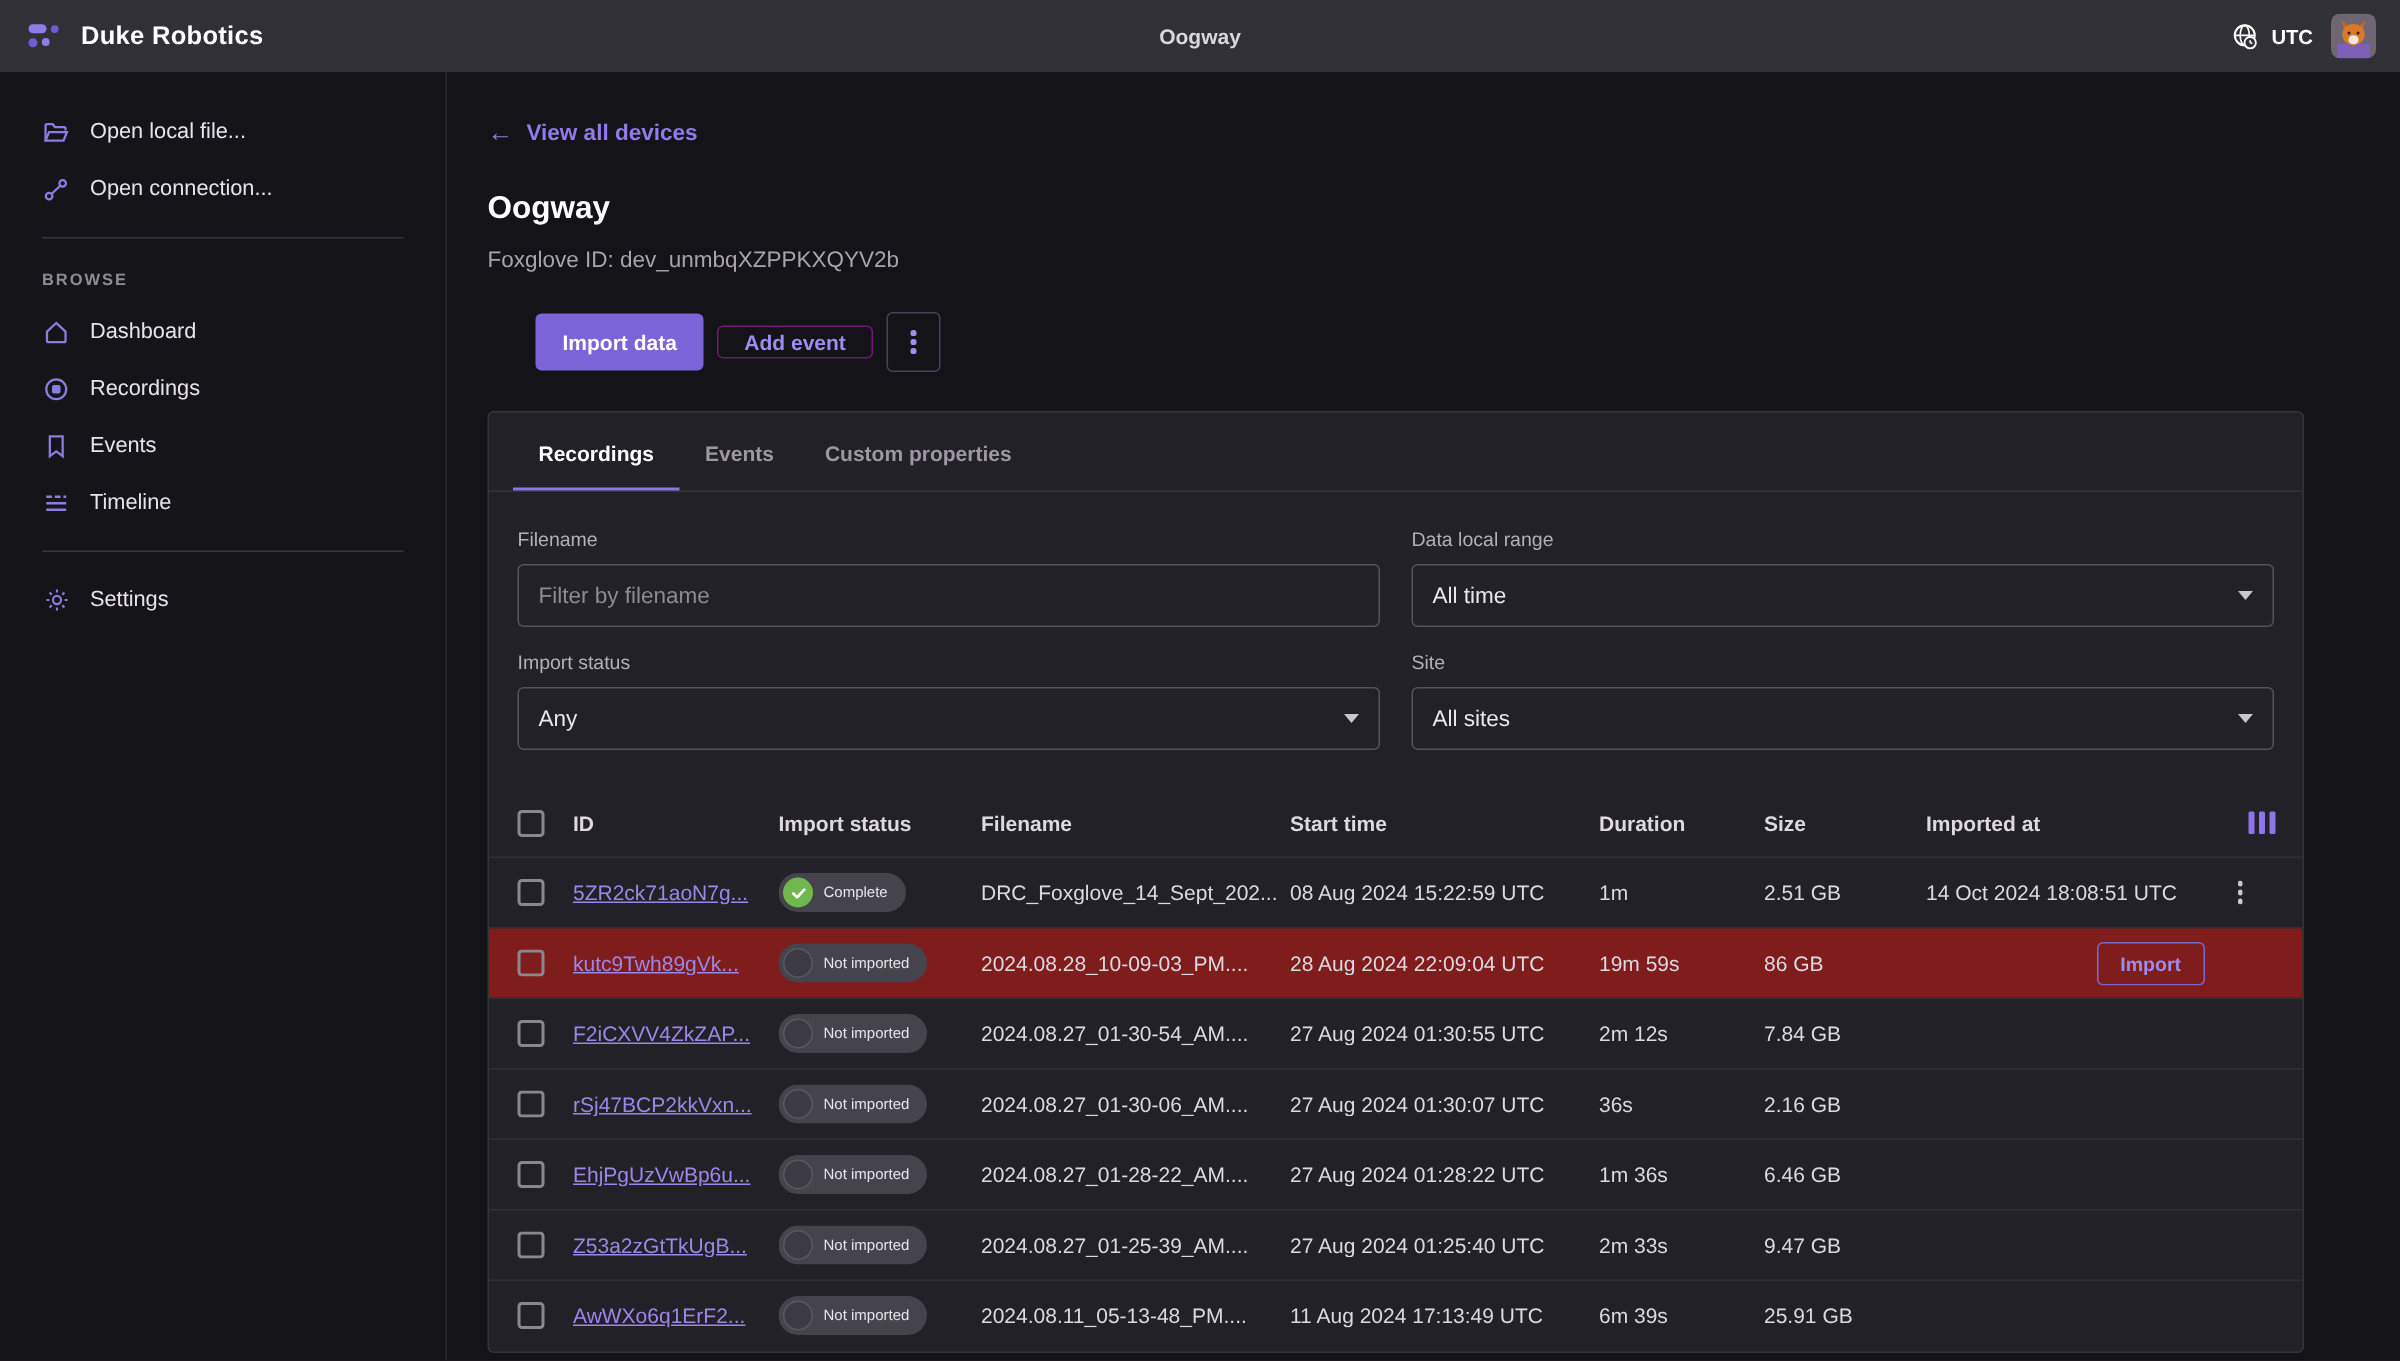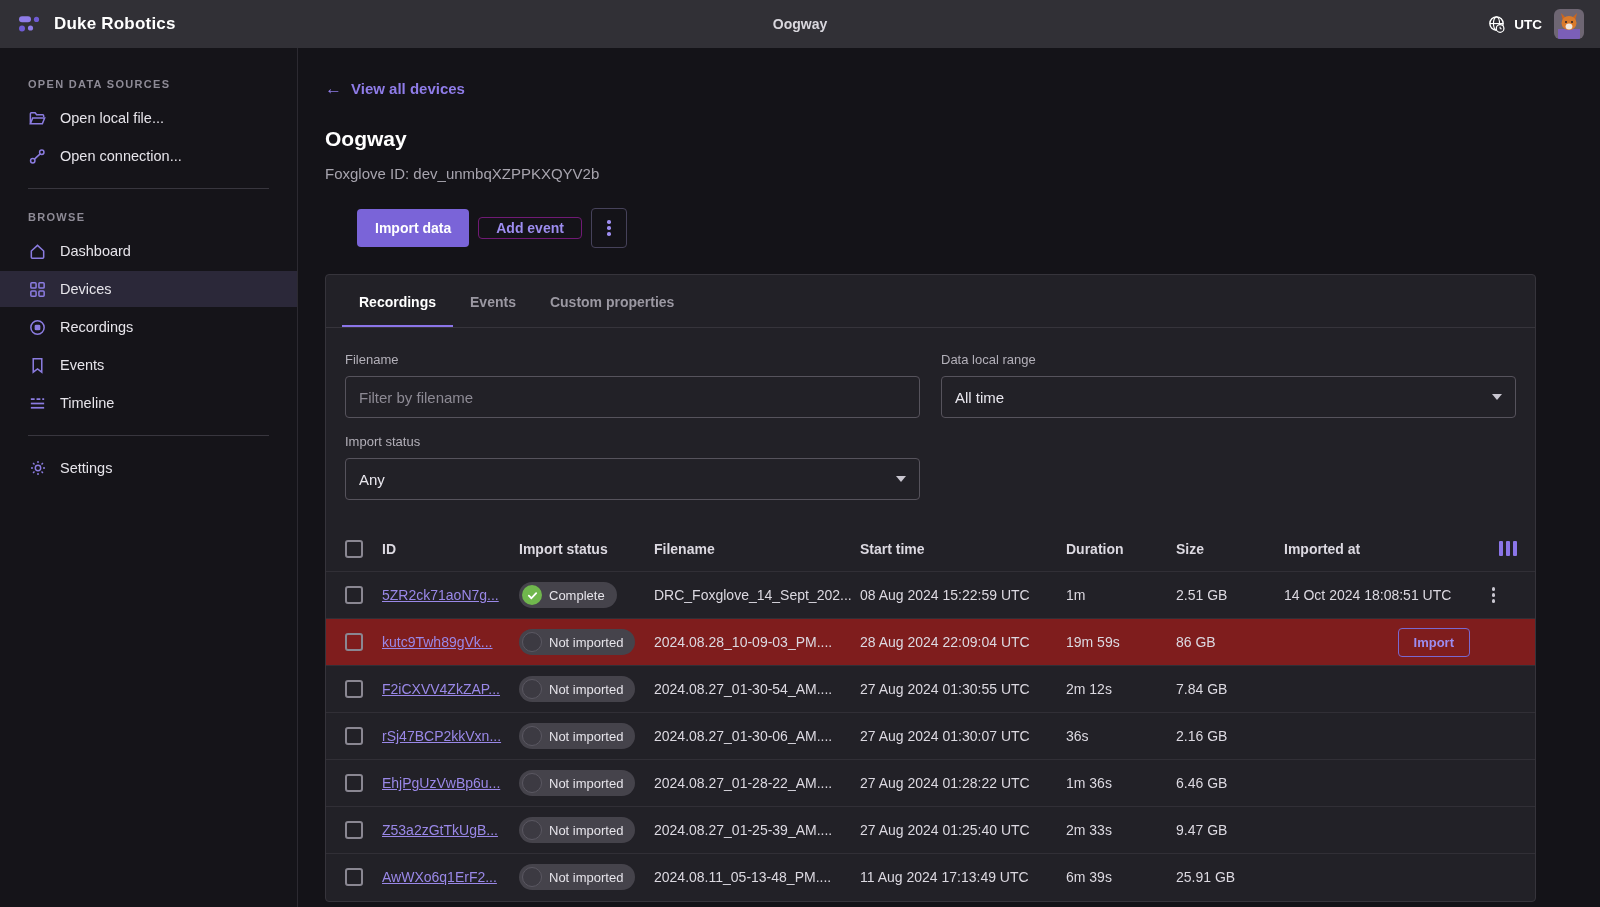--- a/index.html
+++ b/index.html
@@ -87,21 +87,21 @@
     align-items:center; height:47px; border-top:1px solid #312f36;
   }
   .trow.thead { height:45px; border-top:none; font-weight:bold; font-size:13px; color:#d8d5dd; }
   .trow.hl { background:#7f1d1d; }
   .cell { padding-right:8px; font-size:14px; color:#dcd9e1; white-space:nowrap; overflow:hidden; }
   .cell.first { padding-left:19px; }
   .checkbox { width:18px; height:18px; border:2px solid #8a8792; border-radius:3px; background:transparent; cursor:pointer; }
   .id-link { color:#9a88e8; text-decoration:underline; font-size:14px; cursor:pointer; }
   .badge {
     display:inline-flex; align-items:center; gap:7px; background:#45434b; border-radius:999px;
-    padding:3px 12px 3px 3px; font-size:13px; color:#e6e4ea;text-align:center;
+    padding:3px 12px 3px 3px; font-size:10px; color:#e6e4ea;text-align:center;
   }
   .badge .st-ic { width:20px; height:20px; border-radius:50%; display:flex; align-items:center; justify-content:center; }
   .badge .st-ic.ok { background:#70b74d; }
   .badge .st-ic.none { background:#3c3a42; border:1px solid #5b5862; }
   .badge .st-ic svg { width:11px; height:11px; }
   .cols-btn { display:flex; gap:2.5px; justify-content:flex-end; padding-right:18px; cursor:pointer; }
   .cols-btn i { width:4.5px; height:15px; background:#8b75e8; border-radius:1px; }
   .kebab { display:flex; flex-direction:column; gap:2.5px; align-items:center; justify-content:center; cursor:pointer; padding-right:14px; }
   .kebab .dot { background:#c9c6d0; width:3.5px; height:3.5px; }
   .cell-imp { display:flex; justify-content:flex-end; padding-right:4px; }
@@ -143,21 +143,20 @@
         <ellipse cx="15" cy="17.5" rx="3.4" ry="3" fill="#f2e8df"></ellipse>
         <circle cx="12" cy="13" r="1" fill="#2a2228"></circle>
         <circle cx="18" cy="13" r="1" fill="#2a2228"></circle>
       </svg>
     </div>
   </div>
 </div>
 
 <div class="sidebar">
   <div class="side-group">
-    <div class="side-section-label">OPEN DATA SOURCES</div>
     <div id="open-items">
         <div class="side-item">
           <span class="icn">
             <svg width="19" height="19" viewBox="0 0 20 20" fill="none" stroke="currentColor" stroke-width="1.6">
               <path d="M2.5 15.5V5a1 1 0 0 1 1-1h4l1.6 2h6.4a1 1 0 0 1 1 1v1.5"></path>
               <path d="M2.5 15.5l2.4-6h12.6l-2.4 6z"></path>
             </svg>
           </span>
           <span>Open local file...</span>
         </div>
@@ -177,31 +176,20 @@
   <div class="side-group">
     <div class="side-section-label">BROWSE</div>
     <div id="browse-items">
         <div class="side-item">
           <span class="icn">
             <svg width="19" height="19" viewBox="0 0 20 20" fill="none" stroke="currentColor" stroke-width="1.6">
               <path d="M3.5 9.5 10 3.5l6.5 6v6.5a1 1 0 0 1-1 1h-11a1 1 0 0 1-1-1z"></path>
             </svg>
           </span>
           <span>Dashboard</span>
-        </div>
-        <div class="side-item active">
-          <span class="icn">
-            <svg width="19" height="19" viewBox="0 0 20 20" fill="none" stroke="currentColor" stroke-width="1.6">
-              <rect x="3" y="3" width="5.5" height="5.5" rx="1"></rect>
-              <rect x="11.5" y="3" width="5.5" height="5.5" rx="1"></rect>
-              <rect x="3" y="11.5" width="5.5" height="5.5" rx="1"></rect>
-              <rect x="11.5" y="11.5" width="5.5" height="5.5" rx="1"></rect>
-            </svg>
-          </span>
-          <span>Devices</span>
         </div>
         <div class="side-item">
           <span class="icn">
             <svg width="19" height="19" viewBox="0 0 20 20" fill="none" stroke="currentColor" stroke-width="1.6">
               <circle cx="10" cy="10" r="7"></circle>
               <rect x="7" y="7" width="6" height="6" rx="1.5" fill="currentColor" stroke="none"></rect>
             </svg>
           </span>
           <span>Recordings</span>
         </div>
@@ -272,20 +260,27 @@
         <div class="field-label">Data local range</div>
         <div class="select">
           <span>All time</span>
           <span class="caret"></span>
         </div>
       </div>
       <div class="field">
         <div class="field-label">Import status</div>
         <div class="select">
           <span>Any</span>
+          <span class="caret"></span>
+        </div>
+      </div>
+      <div class="field">
+        <div class="field-label">Site</div>
+        <div class="select">
+          <span>All sites</span>
           <span class="caret"></span>
         </div>
       </div>
     </div>
 
     <div class="tbl">
       <div class="trow thead">
         <div class="cell first">
             <div class="checkbox"></div>
           </div>

